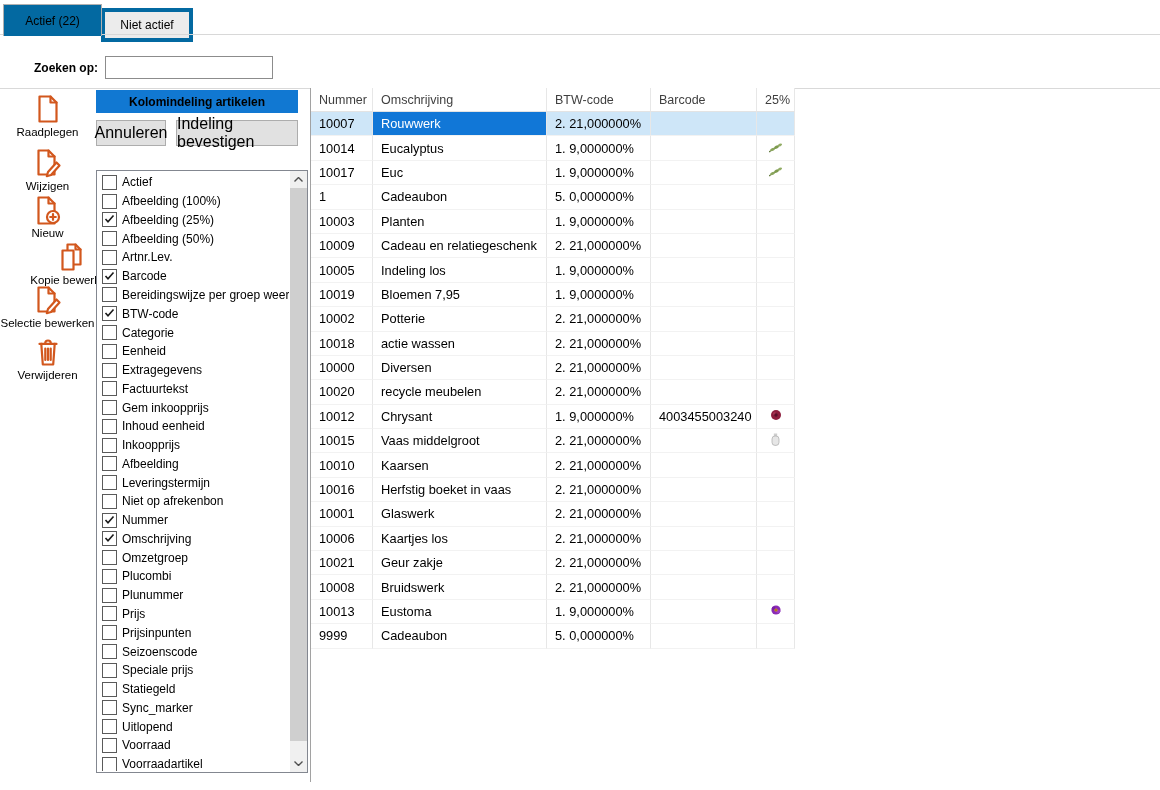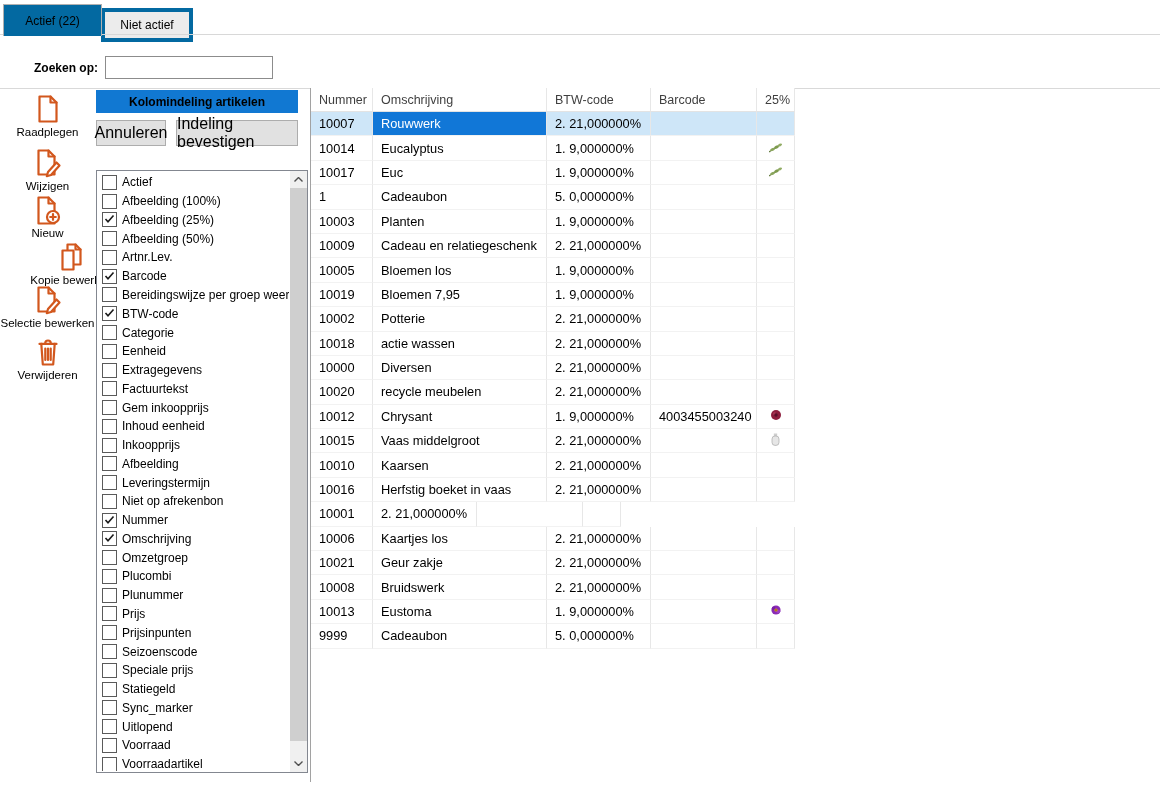--- a/index.html
+++ b/index.html
@@ -374,21 +374,21 @@
         </div>
         <div class="t-row">
           <div class="cell c-num">10009</div>
           <div class="cell c-oms">Cadeau en relatiegeschenk</div>
           <div class="cell c-btw">2. 21,000000%</div>
           <div class="cell c-bar"></div>
           <div class="cell c-pct"></div>
         </div>
         <div class="t-row">
           <div class="cell c-num">10005</div>
-          <div class="cell c-oms">Bloemen los</div>
+          <div class="cell c-oms">Indeling los</div>
           <div class="cell c-btw">1. 9,000000%</div>
           <div class="cell c-bar"></div>
           <div class="cell c-pct"></div>
         </div>
         <div class="t-row">
           <div class="cell c-num">10019</div>
           <div class="cell c-oms">Bloemen 7,95</div>
           <div class="cell c-btw">1. 9,000000%</div>
           <div class="cell c-bar"></div>
           <div class="cell c-pct"></div>
@@ -455,20 +455,21 @@
         </div>
         <div class="t-row">
           <div class="cell c-num">10016</div>
           <div class="cell c-oms">Herfstig boeket in vaas</div>
           <div class="cell c-btw">2. 21,000000%</div>
           <div class="cell c-bar"></div>
           <div class="cell c-pct"></div>
         </div>
         <div class="t-row">
           <div class="cell c-num">10001</div>
+          <div class="cell c-oms">Glaswerk</div>
           <div class="cell c-btw">2. 21,000000%</div>
           <div class="cell c-bar"></div>
           <div class="cell c-pct"></div>
         </div>
         <div class="t-row">
           <div class="cell c-num">10006</div>
           <div class="cell c-oms">Kaartjes los</div>
           <div class="cell c-btw">2. 21,000000%</div>
           <div class="cell c-bar"></div>
           <div class="cell c-pct"></div>

